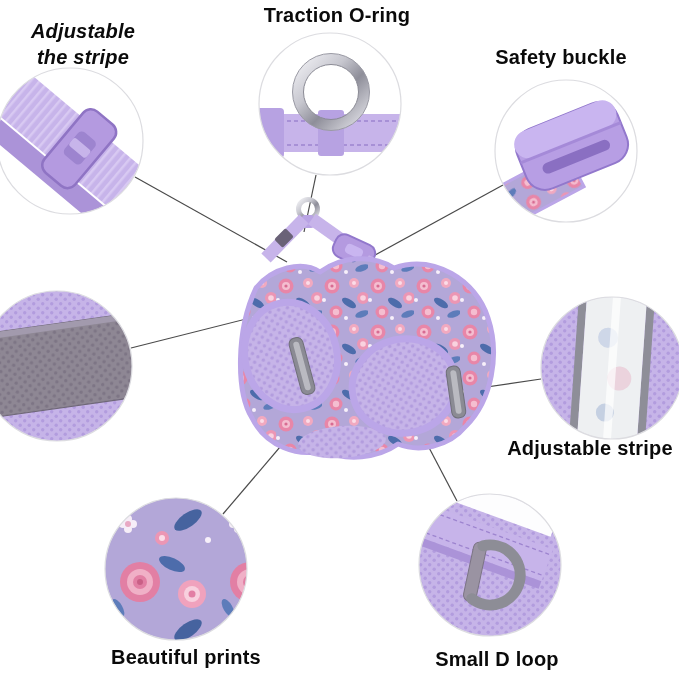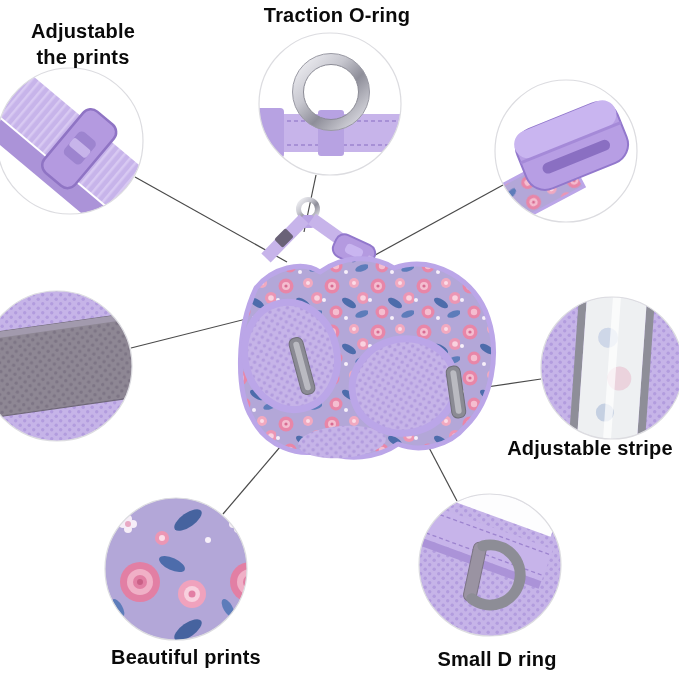--- a/index.html
+++ b/index.html
@@ -245,28 +245,29 @@
         </g>
         <g transform="translate(495,576) rotate(12)">
           <rect x="-27" y="-30" width="13" height="60" rx="6" fill="#9a93a2" stroke="#7c7585" stroke-width="1"></rect>
           <path d="M -18 -27 A 30 30 0 1 1 -18 27" fill="none" stroke="#8d8d96" stroke-width="11" stroke-linecap="round"></path>
         </g>
       </g>
       <circle cx="490" cy="565" r="71" fill="none" stroke="#dcdce0" stroke-width="1.2"></circle>
     </g>
   </svg>
 
-  <div class="label" style="left:13px;top:18px;width:140px;">
+  <div class="label" style="left:13px;top:18px;width:140px;font-style:italic;">
     <span>Adjustable</span>
-    <span>the prints</span>
+    <span>the stripe</span>
   </div>
 
   <div class="label" style="left:237px;top:2px;width:200px;">Traction O-ring</div>
 
+  <div class="label" style="left:481px;top:44px;width:160px;">Safety buckle</div>
 
 
   <div class="label" style="left:500px;top:435px;width:180px;">Adjustable stripe</div>
 
   <div class="label" style="left:96px;top:644px;width:180px;">Beautiful prints</div>
 
-  <div class="label" style="left:417px;top:646px;width:160px;">Small D ring</div>
+  <div class="label" style="left:417px;top:646px;width:160px;">Small D loop</div>
 
 </div>
 
 </body></html>

